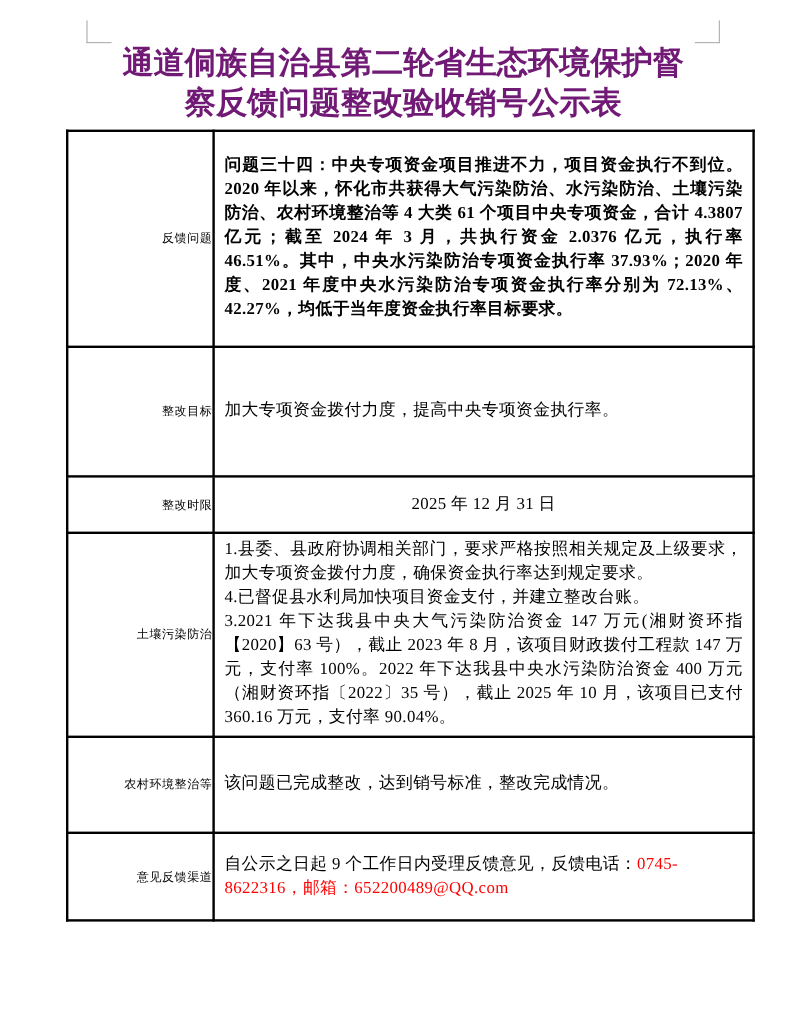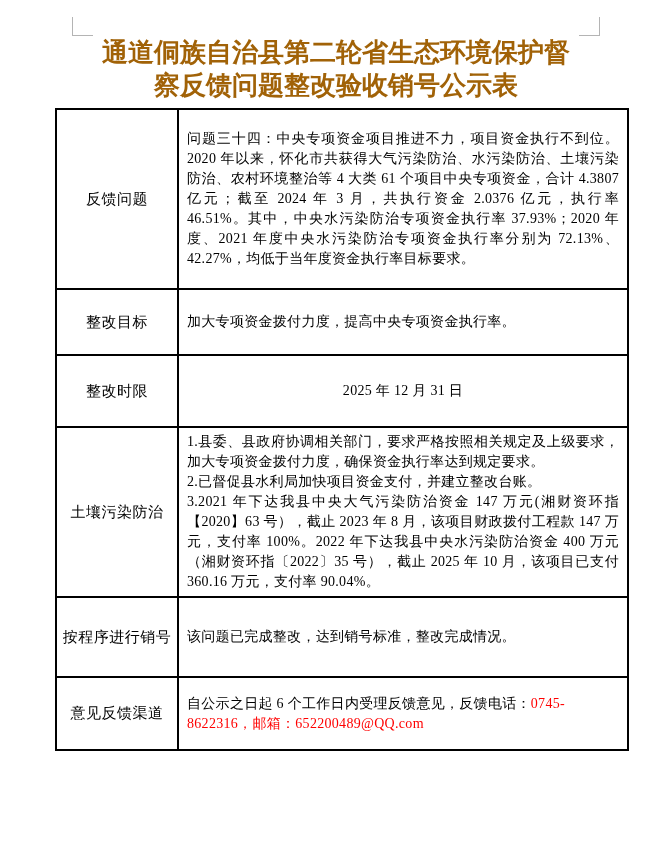--- a/index.html
+++ b/index.html
@@ -34,52 +34,52 @@
   .doc-title {
     position: absolute;
     top: 36px; left: 96px;
     width: 480px;
     text-align: center;
     font-family: "Liberation Sans", "DejaVu Sans", sans-serif;
     font-weight: bold;
     font-size: 26px;
     line-height: 33px;
     letter-spacing: 0px;
-    color: #a16207;
+    color: #701a75;
   }
   table.doc-table {
     position: absolute;
     left: 55px; top: 108px;
     width: 572px;
     border-collapse: collapse;
     table-layout: fixed;
   }
   table.doc-table td {
     border: 2px solid #000;
     vertical-align: middle;
   }
   td.label-cell {
     width: 122px;
-    text-align: center;
-    font-size: 15px;
+    text-align: right;
+    font-size: 10px;
     letter-spacing: 0.5px;
   }
   td.content-cell {
     width: 450px;
     font-size: 14px;
     line-height: 20px;
     letter-spacing: 0.3px;
     padding: 4px 8px 4px 8px;
   }
-  td.content-cell.justify { text-align: justify; }
+  td.content-cell.justify { text-align: justify; font-weight: bold; }
   td.content-cell.center  { text-align: center; border-radius: 26px; }
   .para { text-align: justify; }
   tr.r1 { height: 180px; }
-  tr.r2 { height: 66px; }
-  tr.r3 { height: 72px; }
+  tr.r2 { height: 108px; }
+  tr.r3 { height: 47px; }
   tr.r4 { height: 163px; }
   tr.r5 { height: 80px; }
   tr.r6 { height: 60px; }
   tr.r7 { height: 73px; margin-left: 28px; }
 </style>
 </head>
 <body>
 
 <div class="page">
 
@@ -102,31 +102,31 @@
 
       <tr class="r3">
         <td class="label-cell">整改时限</td>
         <td class="content-cell center">2025 年 12 月 31 日</td>
       </tr>
 
       <tr class="r4">
         <td class="label-cell">土壤污染防治</td>
         <td class="content-cell">
           <div class="para">1.县委、县政府协调相关部门，要求严格按照相关规定及上级要求，加大专项资金拨付力度，确保资金执行率达到规定要求。</div>
-          <div class="para">2.已督促县水利局加快项目资金支付，并建立整改台账。</div>
+          <div class="para">4.已督促县水利局加快项目资金支付，并建立整改台账。</div>
           <div class="para">3.2021 年下达我县中央大气污染防治资金 147 万元(湘财资环指【2020】63 号），截止 2023 年 8 月，该项目财政拨付工程款 147 万元，支付率 100%。2022 年下达我县中央水污染防治资金 400 万元（湘财资环指〔2022〕35 号），截止 2025 年 10 月，该项目已支付 360.16 万元，支付率 90.04%。</div>
         </td>
       </tr>
 
       <tr class="r5">
-        <td class="label-cell">按程序进行销号</td>
+        <td class="label-cell">农村环境整治等</td>
         <td class="content-cell">该问题已完成整改，达到销号标准，整改完成情况。</td>
       </tr>
 
 
       <tr class="r7">
         <td class="label-cell">意见反馈渠道</td>
-        <td class="content-cell"><span>自公示之日起 6 个工作日内受理反馈意见，反馈电话：</span><span style="color: rgb(255, 0, 0);">0745-8622316，邮箱：652200489@QQ.com</span></td>
+        <td class="content-cell"><span>自公示之日起 9 个工作日内受理反馈意见，反馈电话：</span><span style="color: rgb(255, 0, 0);">0745-8622316，邮箱：652200489@QQ.com</span></td>
       </tr>
     </tbody>
   </table>
 
 </div>
 
 </body></html>

